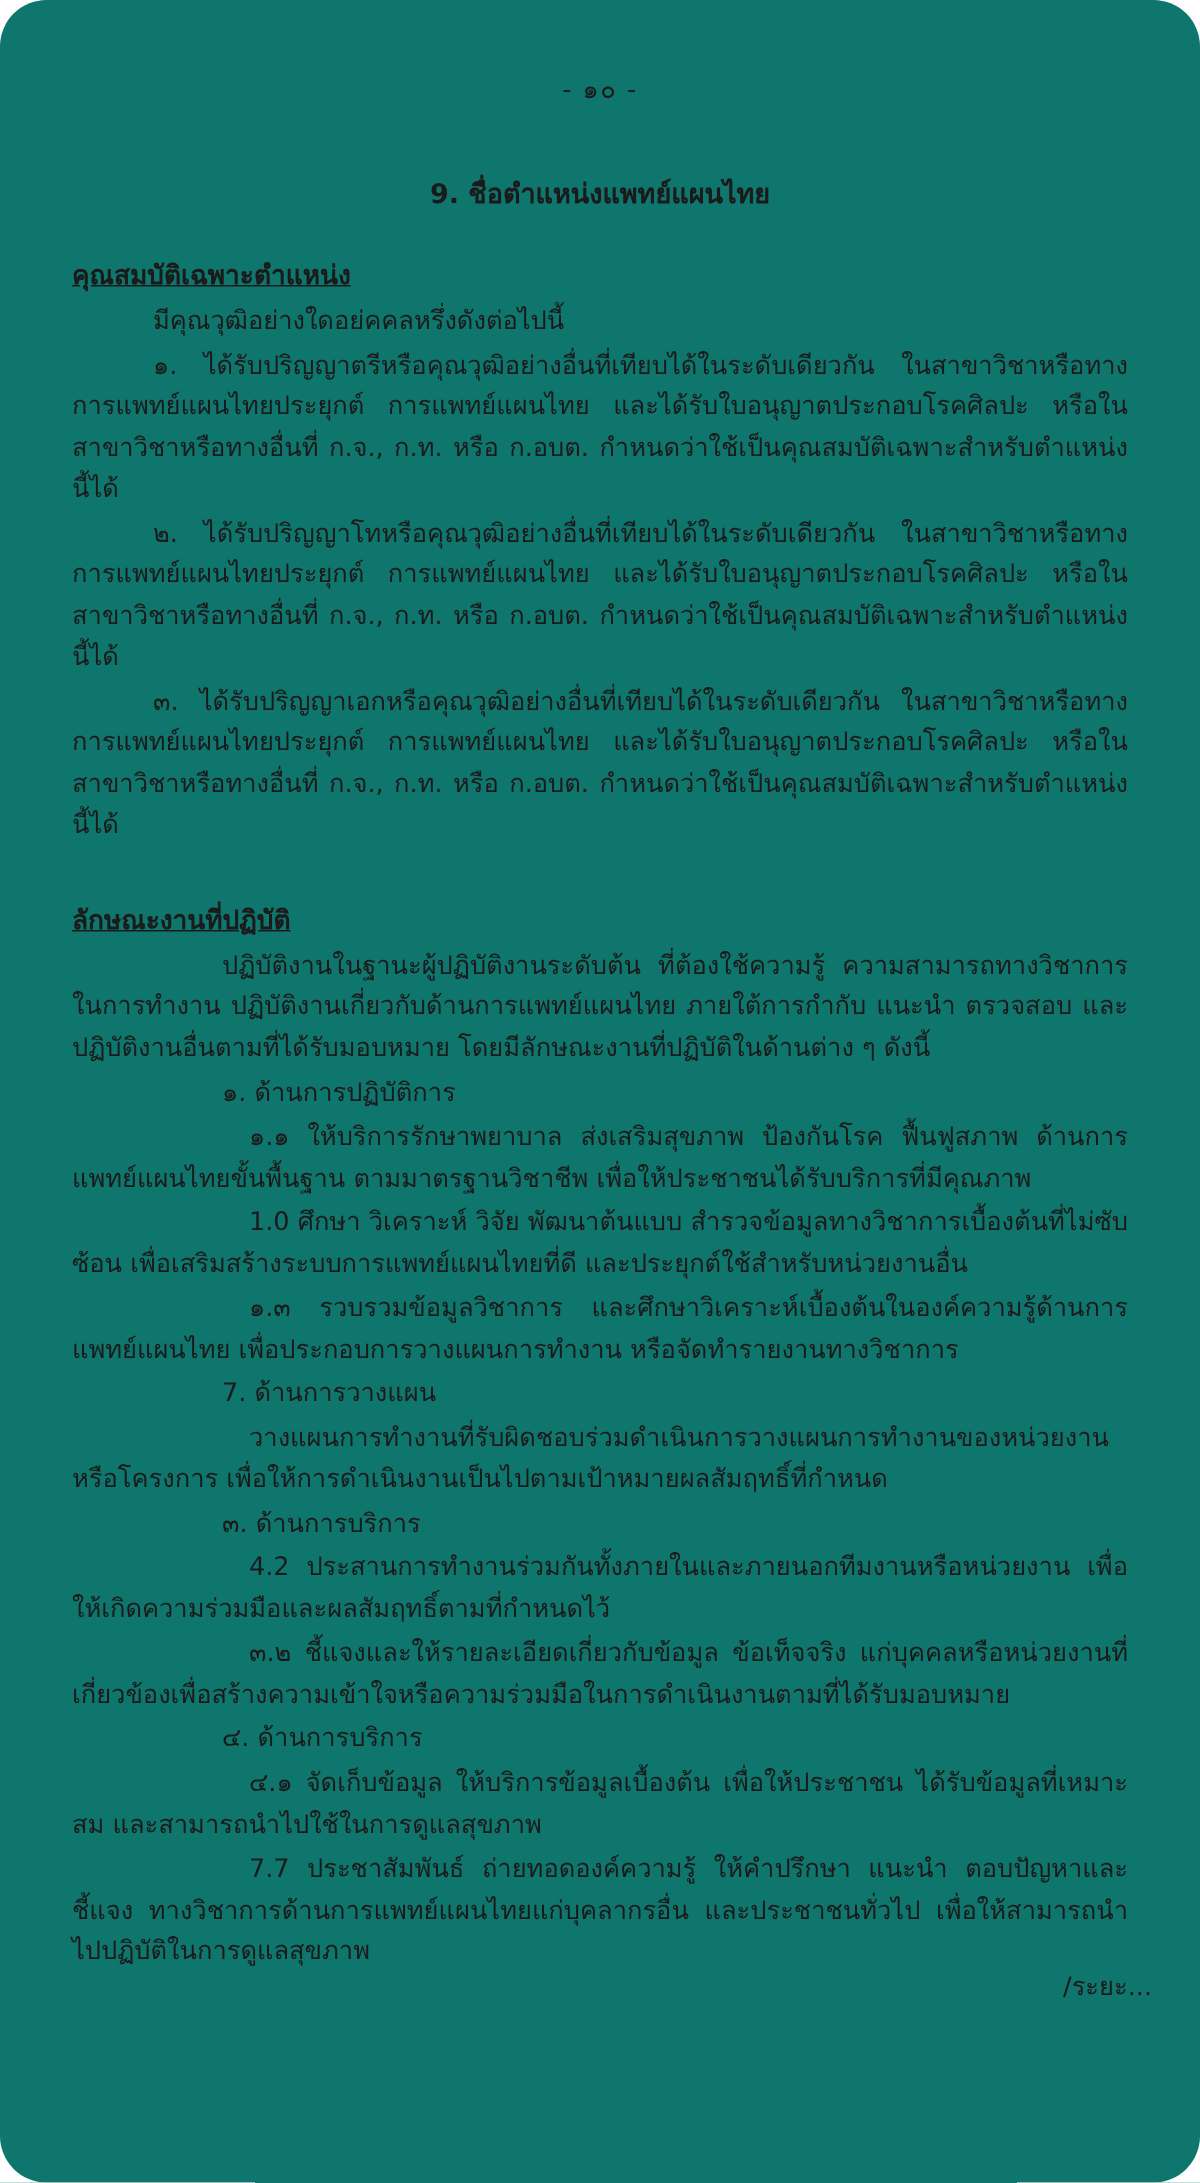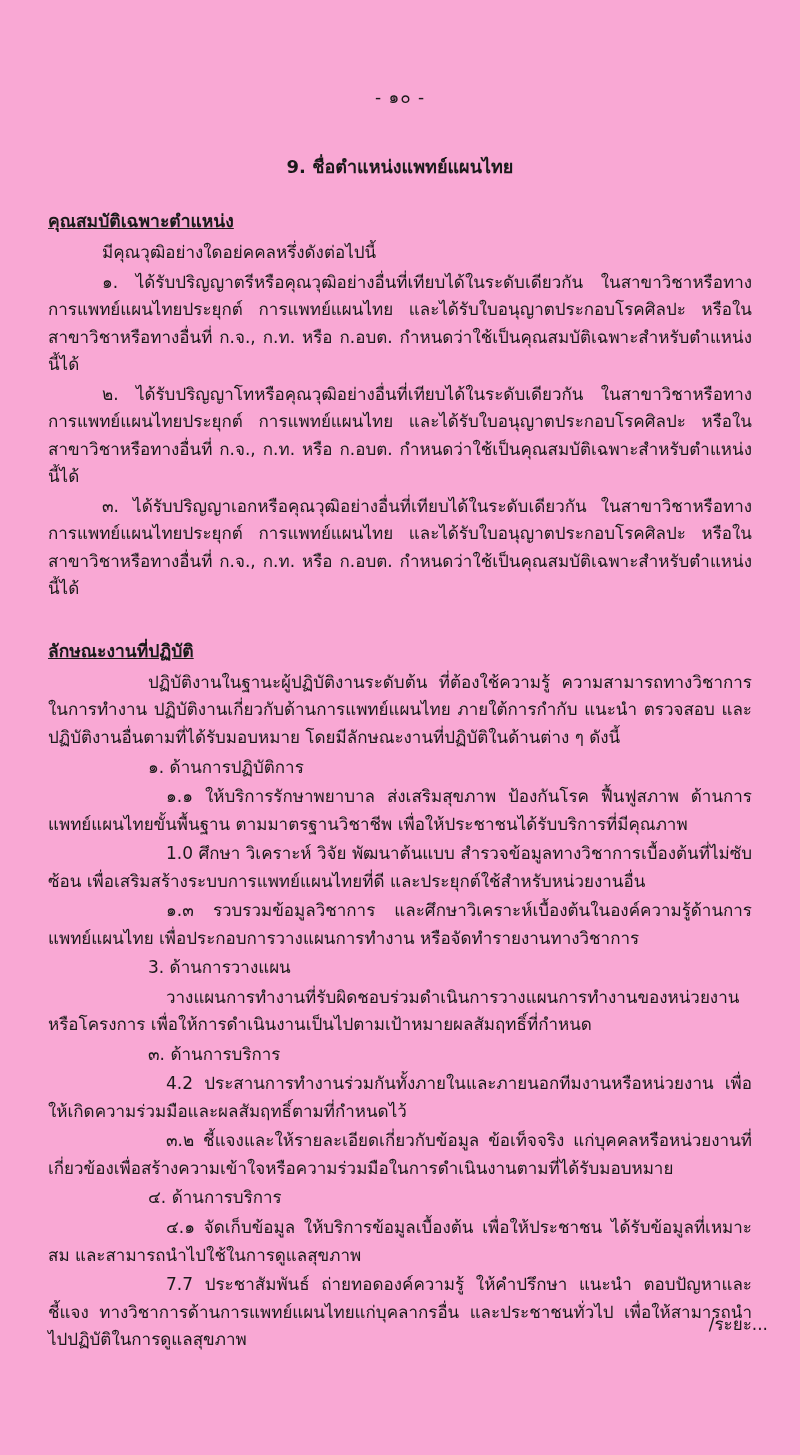--- a/index.html
+++ b/index.html
@@ -11,23 +11,24 @@
     width: 800px;
     height: 1455px;
     font-family: "DejaVu Sans", "Liberation Sans", sans-serif;
     color: #1a1a1a;
     position: relative;
   }
   .page {
     width: 800px;
     height: 1455px;
     box-sizing: border-box;
-    padding: 83px 48px 40px 48px;
+    padding: 45px 48px 40px 48px;
     position: relative;
-    background: #f9a8d4;
+    background: #0f766e;
+    border-radius: 31px;
   }
   .page-number {
     text-align: center;
     font-size: 17px;
     letter-spacing: 1px;
     margin: 0 0 42px 0;
   }
   .doc-title {
     text-align: center;
     font-size: 18px;
@@ -87,21 +88,21 @@
     <span class="section-heading">ลักษณะงานที่ปฏิบัติ</span>
   </div>
 
   <p class="para indent2">ปฏิบัติงานในฐานะผู้ปฏิบัติงานระดับต้น ที่ต้องใช้ความรู้ ความสามารถทางวิชาการในการทำงาน ปฏิบัติงานเกี่ยวกับด้านการแพทย์แผนไทย ภายใต้การกำกับ แนะนำ ตรวจสอบ และปฏิบัติงานอื่นตามที่ได้รับมอบหมาย โดยมีลักษณะงานที่ปฏิบัติในด้านต่าง ๆ ดังนี้</p>
 
   <p class="para indent2">๑. ด้านการปฏิบัติการ</p>
   <p class="para indent3">๑.๑ ให้บริการรักษาพยาบาล ส่งเสริมสุขภาพ ป้องกันโรค ฟื้นฟูสภาพ ด้านการแพทย์แผนไทยขั้นพื้นฐาน ตามมาตรฐานวิชาชีพ เพื่อให้ประชาชนได้รับบริการที่มีคุณภาพ</p>
   <p class="para indent3">1.0 ศึกษา วิเคราะห์ วิจัย พัฒนาต้นแบบ สำรวจข้อมูลทางวิชาการเบื้องต้นที่ไม่ซับซ้อน เพื่อเสริมสร้างระบบการแพทย์แผนไทยที่ดี และประยุกต์ใช้สำหรับหน่วยงานอื่น</p>
   <p class="para indent3">๑.๓ รวบรวมข้อมูลวิชาการ และศึกษาวิเคราะห์เบื้องต้นในองค์ความรู้ด้านการแพทย์แผนไทย เพื่อประกอบการวางแผนการทำงาน หรือจัดทำรายงานทางวิชาการ</p>
 
-  <p class="para indent2">3. ด้านการวางแผน</p>
+  <p class="para indent2">7. ด้านการวางแผน</p>
   <p class="para indent3">วางแผนการทำงานที่รับผิดชอบร่วมดำเนินการวางแผนการทำงานของหน่วยงานหรือโครงการ เพื่อให้การดำเนินงานเป็นไปตามเป้าหมายผลสัมฤทธิ์ที่กำหนด</p>
 
   <p class="para indent2">๓. ด้านการบริการ</p>
   <p class="para indent3">4.2 ประสานการทำงานร่วมกันทั้งภายในและภายนอกทีมงานหรือหน่วยงาน เพื่อให้เกิดความร่วมมือและผลสัมฤทธิ์ตามที่กำหนดไว้</p>
   <p class="para indent3">๓.๒ ชี้แจงและให้รายละเอียดเกี่ยวกับข้อมูล ข้อเท็จจริง แก่บุคคลหรือหน่วยงานที่เกี่ยวข้องเพื่อสร้างความเข้าใจหรือความร่วมมือในการดำเนินงานตามที่ได้รับมอบหมาย</p>
 
   <p class="para indent2">๔. ด้านการบริการ</p>
   <p class="para indent3">๔.๑ จัดเก็บข้อมูล ให้บริการข้อมูลเบื้องต้น เพื่อให้ประชาชน ได้รับข้อมูลที่เหมาะสม และสามารถนำไปใช้ในการดูแลสุขภาพ</p>
   <p class="para indent3">7.7 ประชาสัมพันธ์ ถ่ายทอดองค์ความรู้ ให้คำปรึกษา แนะนำ ตอบปัญหาและชี้แจง ทางวิชาการด้านการแพทย์แผนไทยแก่บุคลากรอื่น และประชาชนทั่วไป เพื่อให้สามารถนำไปปฏิบัติในการดูแลสุขภาพ</p>
 

